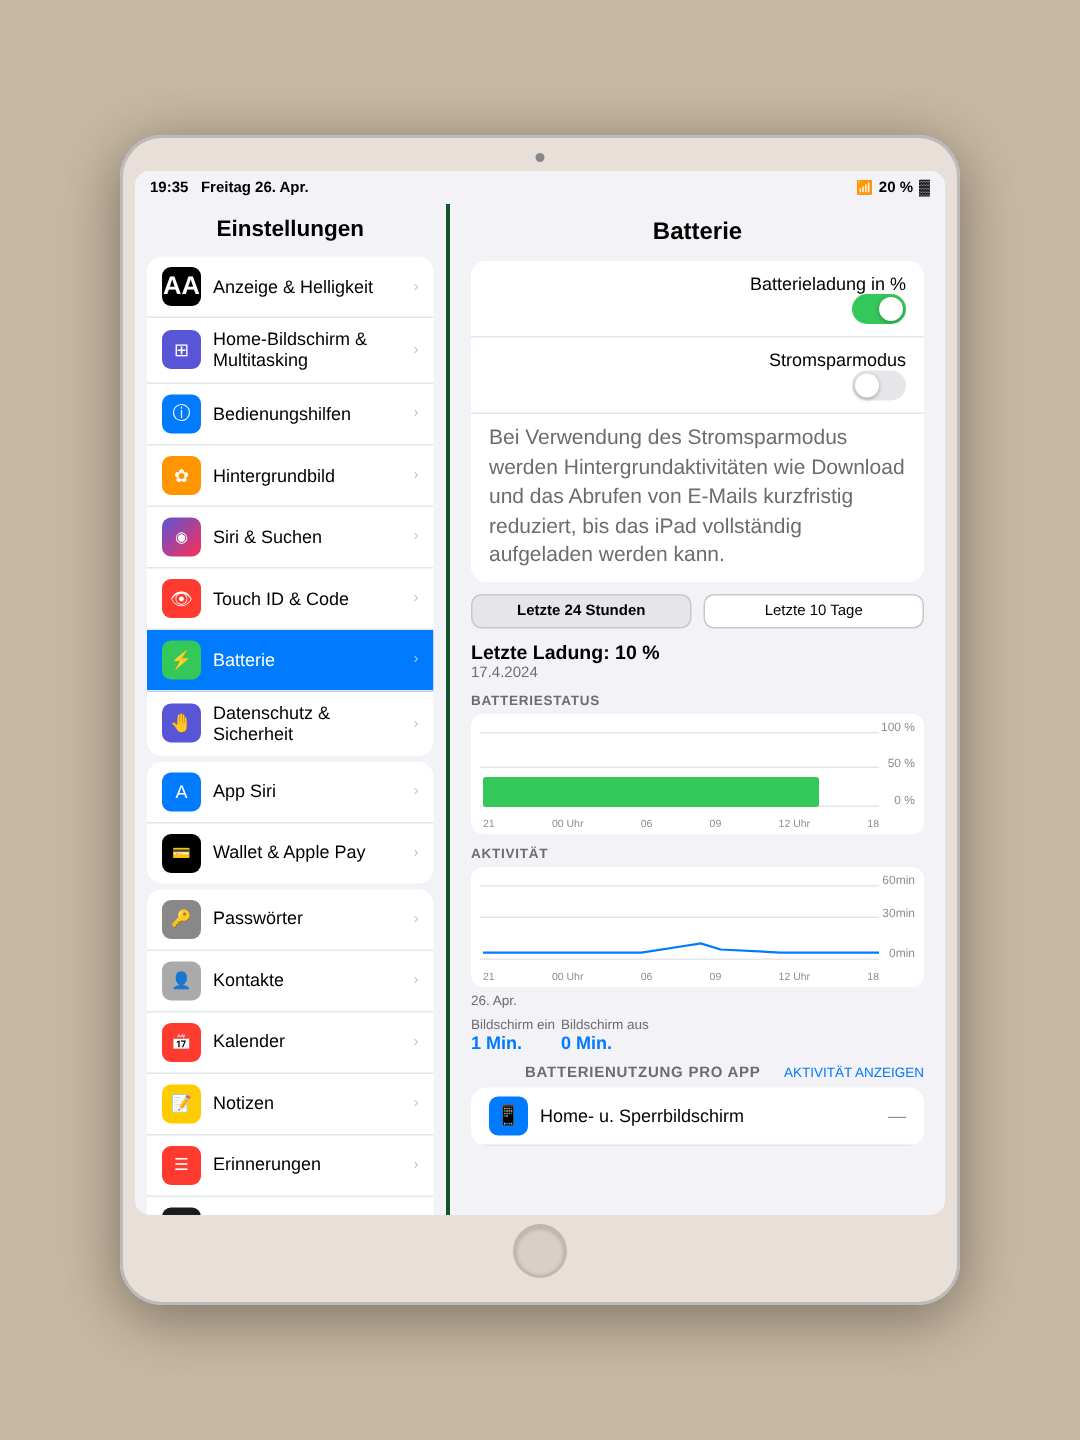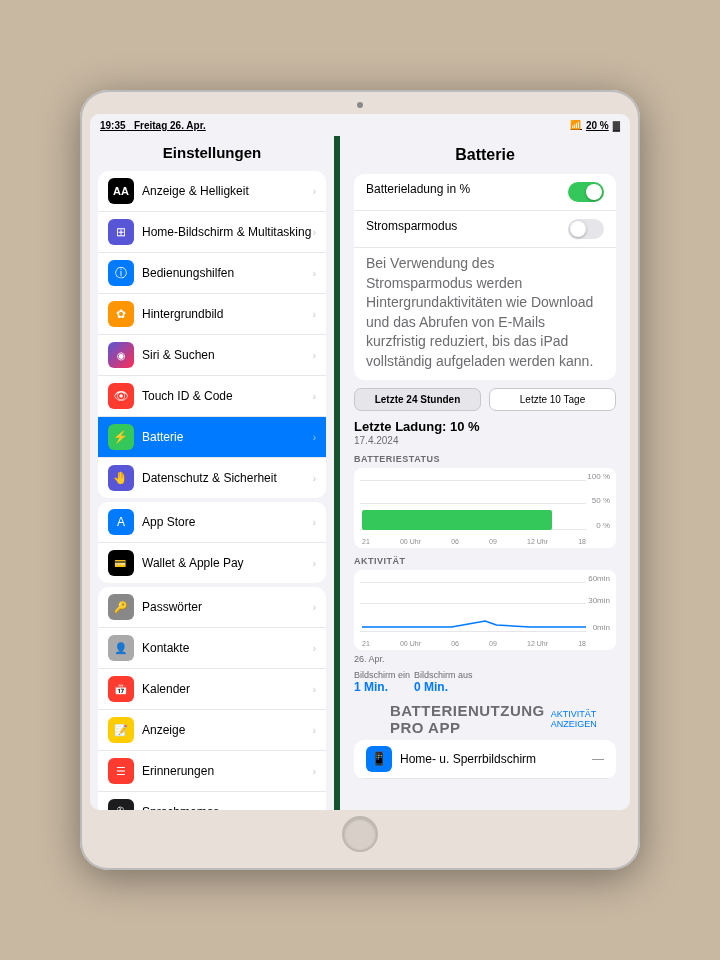--- a/index.html
+++ b/index.html
@@ -41,37 +41,36 @@
     .status-bar {
       background: #f2f2f7;
       display: flex;
       justify-content: space-between;
       align-items: center;
       padding: 3px 10px;
       font-size: 10px;
       font-weight: 600;
       color: #000;
       height: 22px;
-      text-decoration: underline;
     }
     .status-right {
       display: flex;
       align-items: center;
       gap: 4px;
     }
     .content-area {
       display: flex;
       flex: 1;
       overflow: hidden;
     }
     
     .sidebar {
-      width: 250px;
+      width: 210px;
       background: #f2f2f7;
-      border-right: 6px solid #14532d;
+      border-right: 3px solid #14532d;
       overflow-y: auto;
       flex-shrink: 0;
     }
     .sidebar-header {
       font-size: 15px;
       font-weight: 700;
       color: #000;
       padding: 8px 14px 6px;
       text-align: center;
     }
@@ -129,23 +128,24 @@
       margin-bottom: 10px;
     }
     .settings-section {
       background: #fff;
       border-radius: 10px;
       margin-bottom: 8px;
       overflow: hidden;
     }
     .settings-row {
       display: flex;
-      align-items: flex-start;
+      align-items: flex-end;
       padding: 8px 12px;
       border-bottom: 0.5px solid #e5e5ea;
+      flex-direction: column;
     }
     .settings-row:last-child { border-bottom: none; }
     .row-label {
       font-size: 12px;
       color: #000;
       flex: 1;
     }
     .toggle {
       width: 36px; height: 20px;
       border-radius: 10px;
@@ -290,21 +290,21 @@
       color: #6c6c70;
     }
     
     .section-header-row {
       display: flex;
       justify-content: space-between;
       align-items: center;
       margin-bottom: 4px;
     }
     .section-mini-label {
-      font-size: 15px;
+      font-size: 10px;
       font-weight: 600;
       color: #6c6c70;
       letter-spacing: 0.5px;
       padding-left: 36px;
     }
     .aktivitat-link {
       font-size: 9px;
       color: #007AFF;
       font-weight: 500;
     }
@@ -370,21 +370,21 @@
     </div>
 
     <div class="content-area">
 
       <div class="sidebar">
         <div class="sidebar-header">Einstellungen</div>
 
         <div class="sidebar-section">
           <div class="sidebar-item">
             <div class="item-icon" style="background:#000;">
-                <span style="color:#fff;font-size:11px;font-weight:700;">AA</span>
+                <span style="color:#fff;font-size:17px;font-weight:700;">AA</span>
               </div>
             <span class="item-label">Anzeige &amp; Helligkeit</span>
             <span class="chevron">›</span>
           </div>
           <div class="sidebar-item">
             <div class="item-icon" style="background:#5856D6;">
                 <span style="color:#fff;font-size:12px;">⊞</span>
               </div>
             <span class="item-label">Home-Bildschirm &amp; Multitasking</span>
             <span class="chevron">›</span>
@@ -431,21 +431,21 @@
             <span class="item-label">Datenschutz &amp; Sicherheit</span>
             <span class="chevron">›</span>
           </div>
         </div>
 
         <div class="sidebar-section">
           <div class="sidebar-item">
             <div class="item-icon" style="background:#007AFF;">
                 <span style="color:#fff;font-size:12px;">A</span>
               </div>
-            <span class="item-label">App Store</span>
+            <span class="item-label">App Siri</span>
             <span class="chevron">›</span>
           </div>
           <div class="sidebar-item">
             <div class="item-icon" style="background:#000;">
                 <span style="color:#fff;font-size:10px;">💳</span>
               </div>
             <span class="item-label">Wallet &amp; Apple Pay</span>
             <span class="chevron">›</span>
           </div>
         </div>
@@ -469,21 +469,21 @@
             <div class="item-icon" style="background:#FF3B30;">
                 <span style="color:#fff;font-size:11px;">📅</span>
               </div>
             <span class="item-label">Kalender</span>
             <span class="chevron">›</span>
           </div>
           <div class="sidebar-item">
             <div class="item-icon" style="background:#FFCC00;">
                 <span style="color:#fff;font-size:11px;">📝</span>
               </div>
-            <span class="item-label">Anzeige</span>
+            <span class="item-label">Notizen</span>
             <span class="chevron">›</span>
           </div>
           <div class="sidebar-item">
             <div class="item-icon" style="background:#FF3B30;">
                 <span style="color:#fff;font-size:11px;">☰</span>
               </div>
             <span class="item-label">Erinnerungen</span>
             <span class="chevron">›</span>
           </div>
           <div class="sidebar-item">

